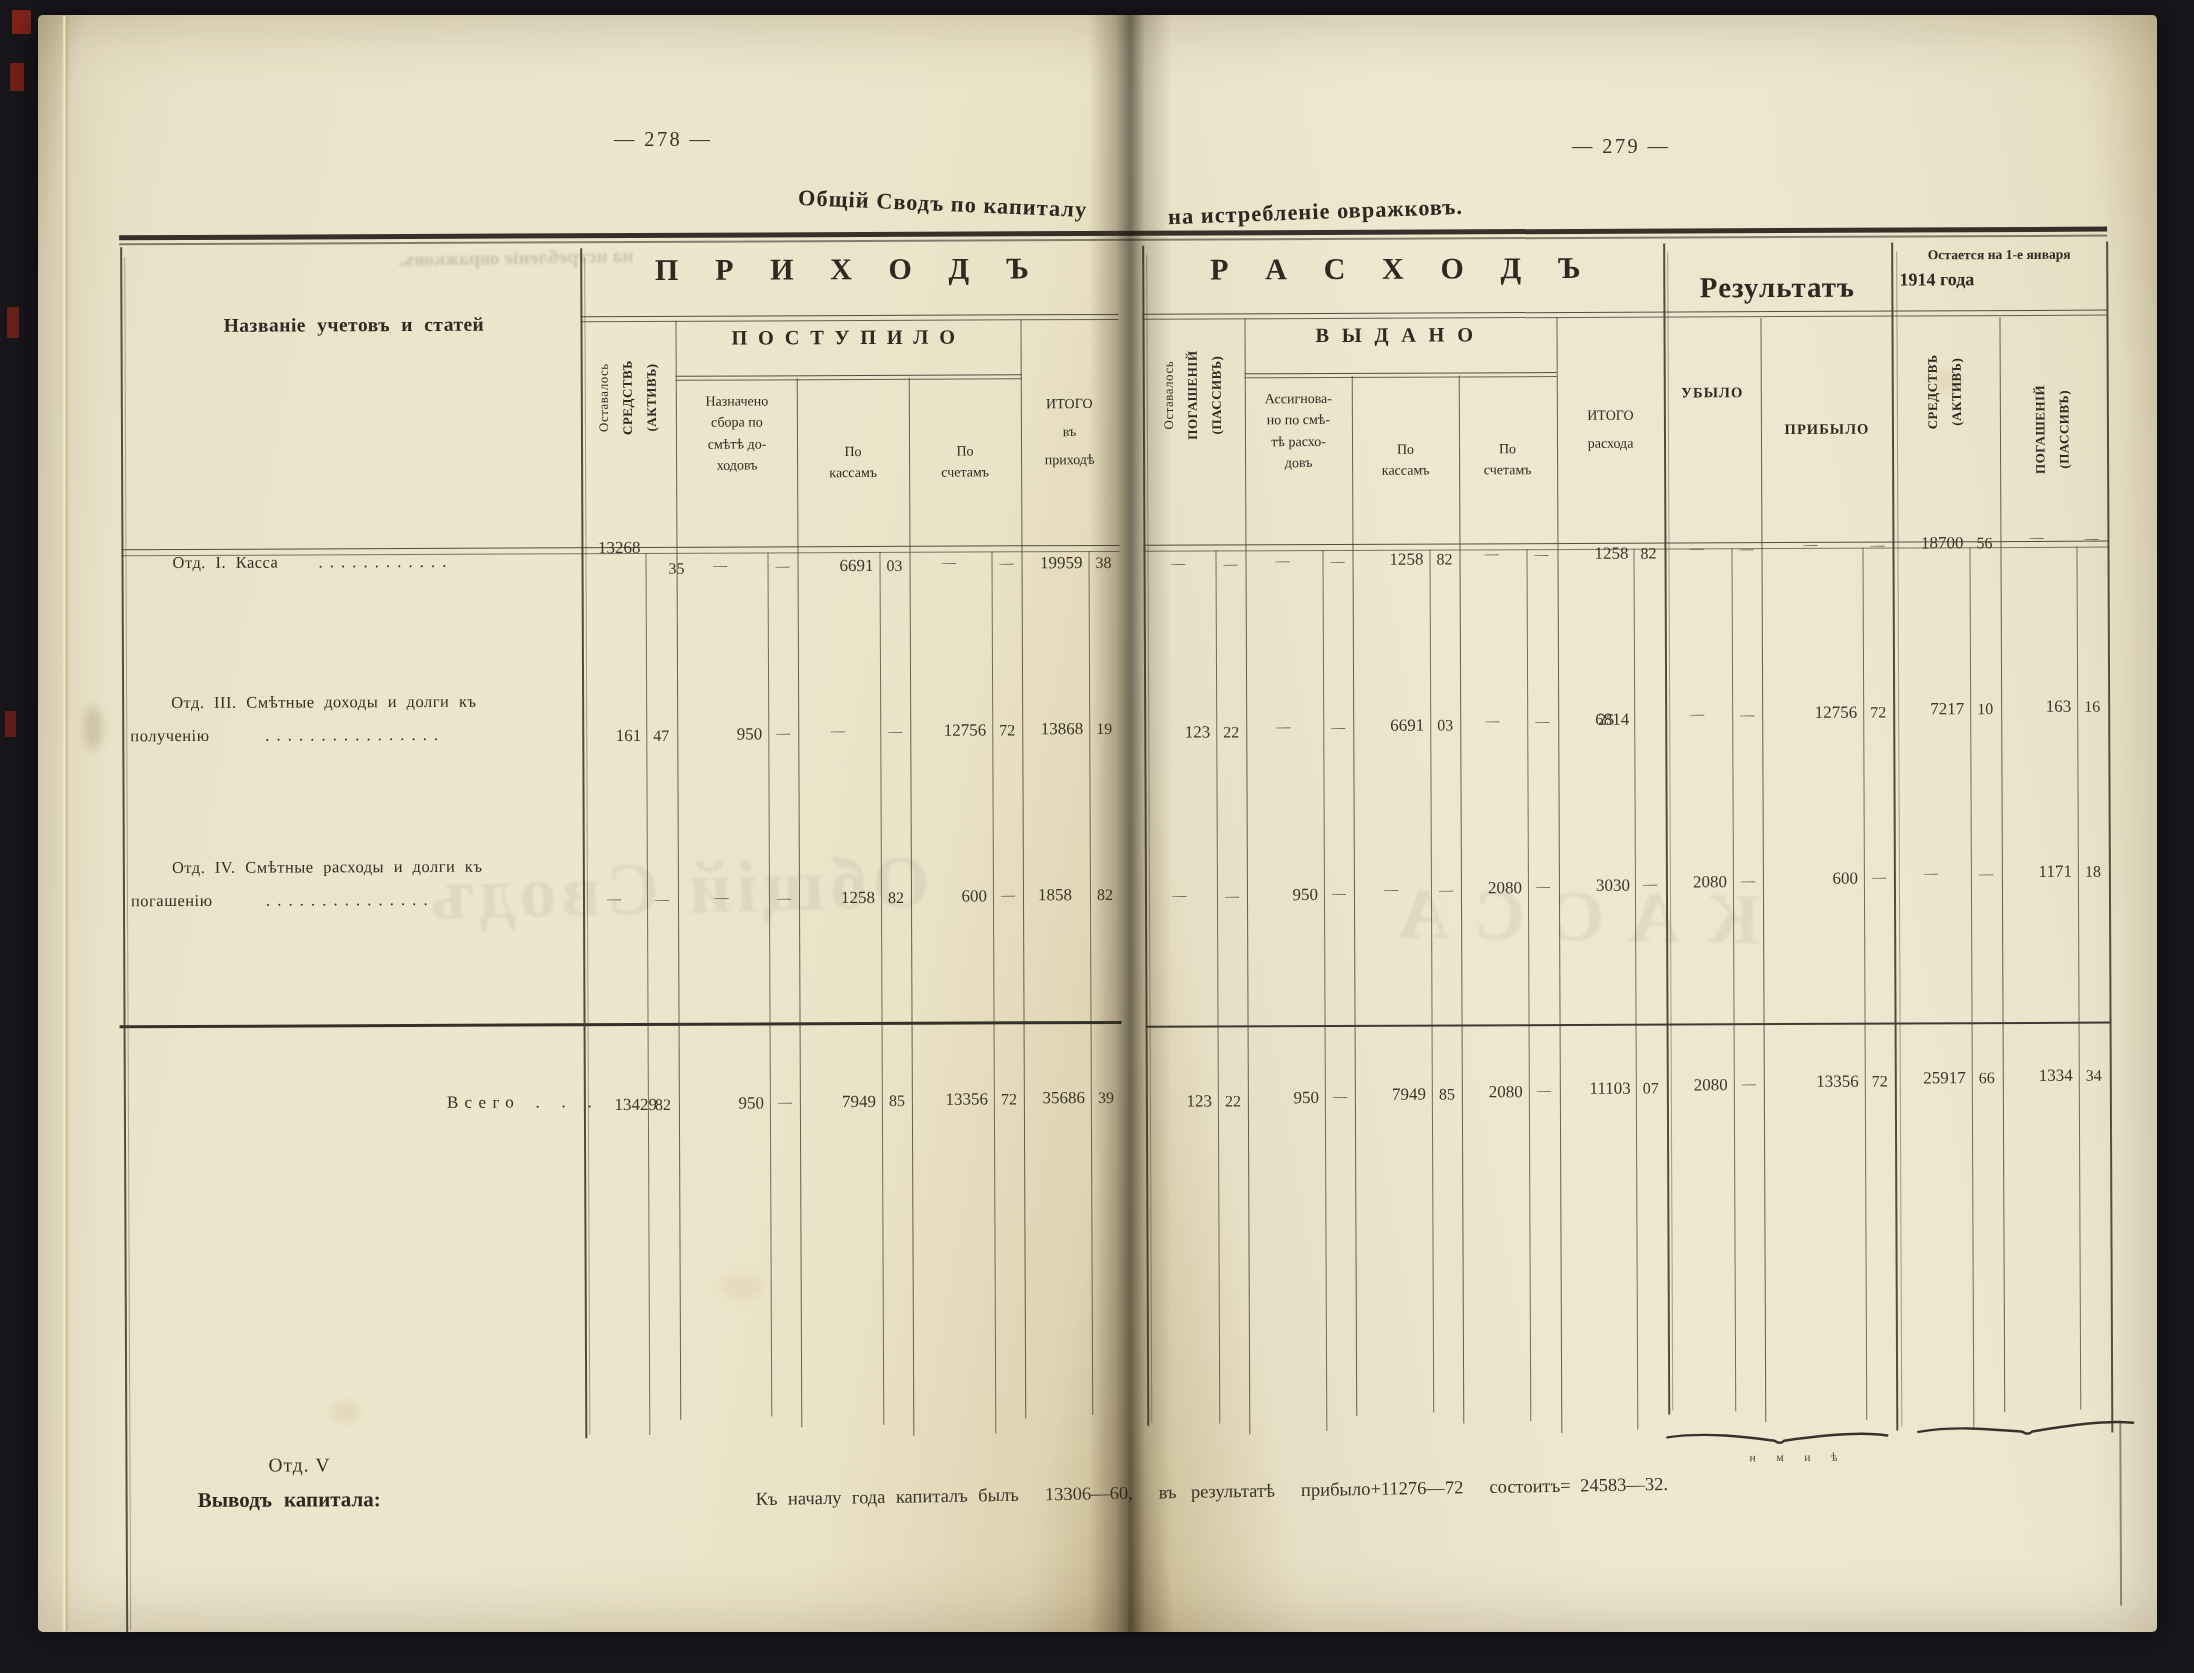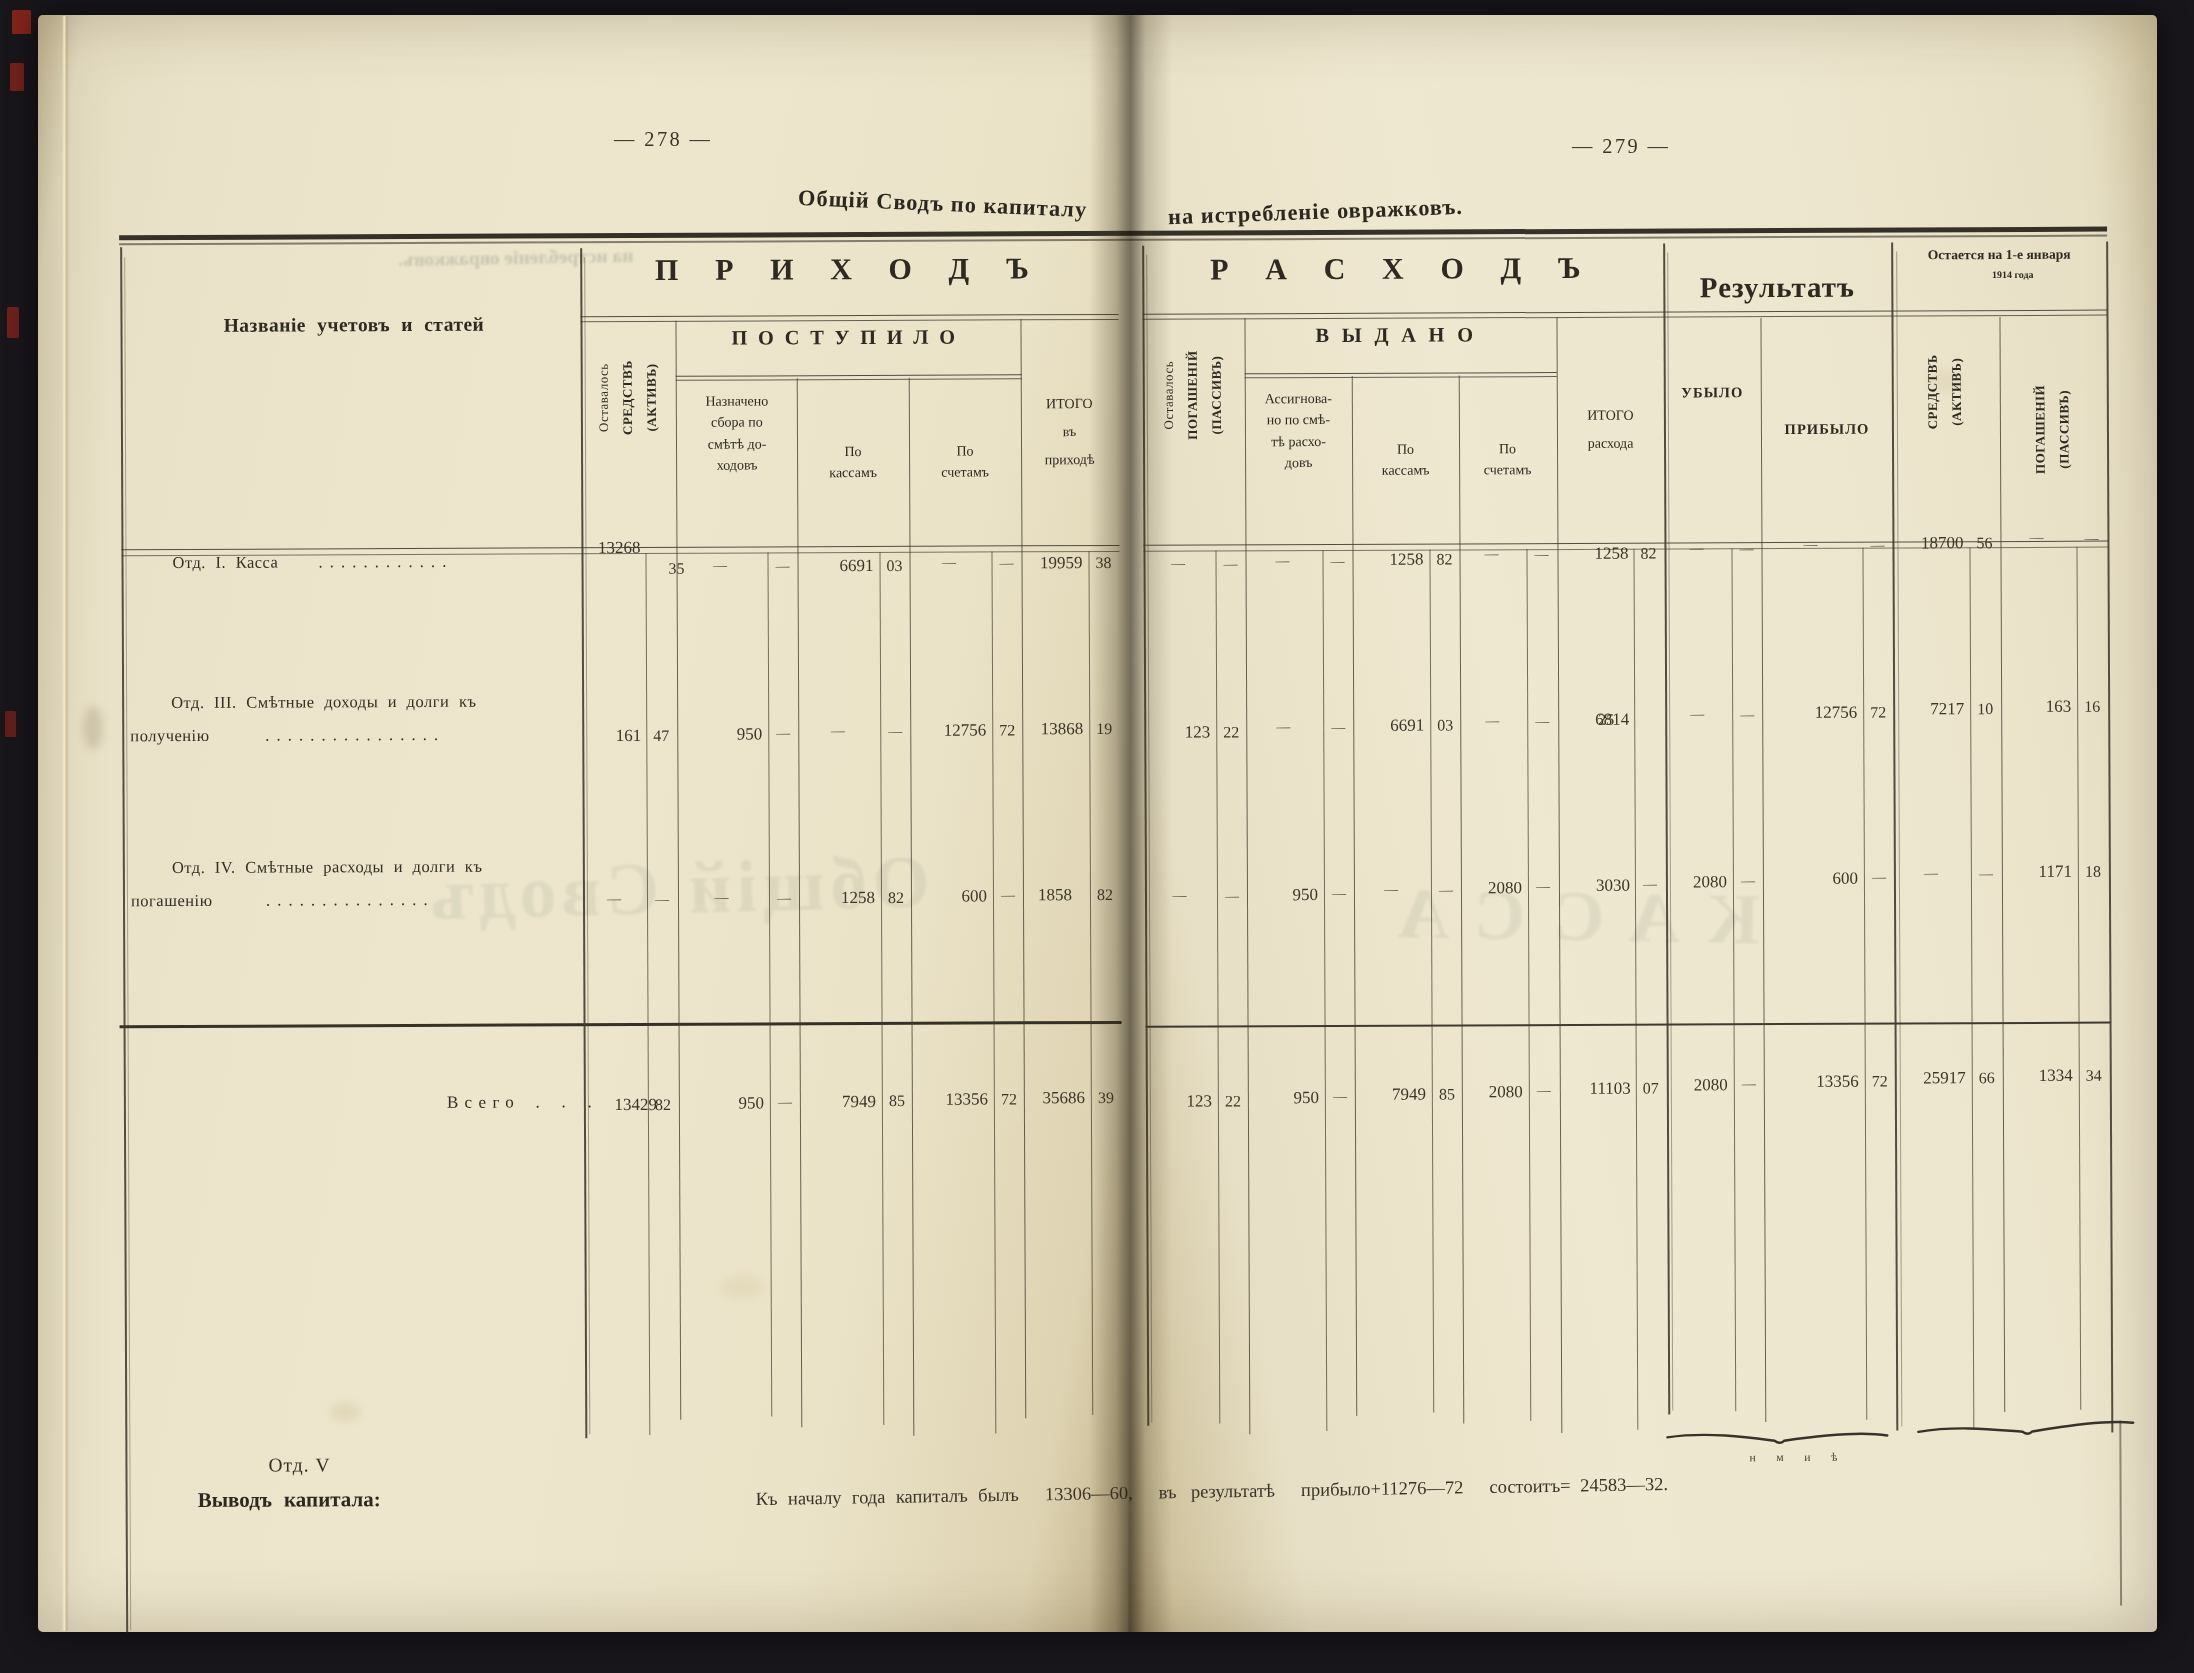--- a/index.html
+++ b/index.html
@@ -73,21 +73,21 @@
   <div class="abs ptitle" style="left:1168px;top:199px;transform:rotate(-2deg);">на истребленіе овражковъ.</div>
 
   <div id="table-layer" class="abs" style="left:0;top:0;width:2194px;height:1674px;transform:rotate(-0.25deg);transform-origin:50% 40%;">
 
     <div class="hdr" style="left:146px;top:311px;width:419px;font-size:19.5px;font-weight:bold;letter-spacing:0.5px;word-spacing:5.8px;">Названіе учетовъ и статей</div>
 
     <div class="hdr sec" style="left:582px;top:251px;width:538px;font-size:30px;letter-spacing:14.6px;">П Р И Х О Д Ъ</div>
     <div class="hdr sec" style="left:1144px;top:253px;width:521px;font-size:30px;letter-spacing:14.6px;">Р А С Х О Д Ъ</div>
     <div class="hdr sec" style="left:1667px;top:274px;width:224px;font-size:29px;letter-spacing:1px;">Результатъ</div>
     <div class="hdr sec" style="left:1894px;top:251px;width:214px;font-size:13.6px;">Остается на 1-е января</div>
-    <div class="hdr sec" style="left:1894px;top:273px;width:241px;font-size:10px;">1914 года</div>
+    <div class="hdr sec" style="left:1818px;top:273px;width:241px;font-size:18px;">1914 года</div>
 
     <div class="hdr sec" style="left:677px;top:325px;width:346px;font-size:20.4px;letter-spacing:10.7px;">ПОСТУПИЛО</div>
     <div class="hdr sec" style="left:1246px;top:325px;width:312px;font-size:20.4px;letter-spacing:12.7px;">ВЫДАНО</div>
 
     <div id="gen-root">
         <div class="hline" style="left: 121px; top: 231px; width: 1988px; height: 4.9px; opacity: 0.95;"></div>
         <div class="hline" style="left: 121px; top: 239px; width: 1988px; height: 1.5px; opacity: 0.55;"></div>
         <div class="hline" style="left: 582px; top: 314px; width: 538px; height: 1px; opacity: 0.8;"></div>
         <div class="hline" style="left: 582px; top: 319px; width: 538px; height: 1px; opacity: 0.7;"></div>
         <div class="hline" style="left: 1144px; top: 314px; width: 965px; height: 1px; opacity: 0.8;"></div>

